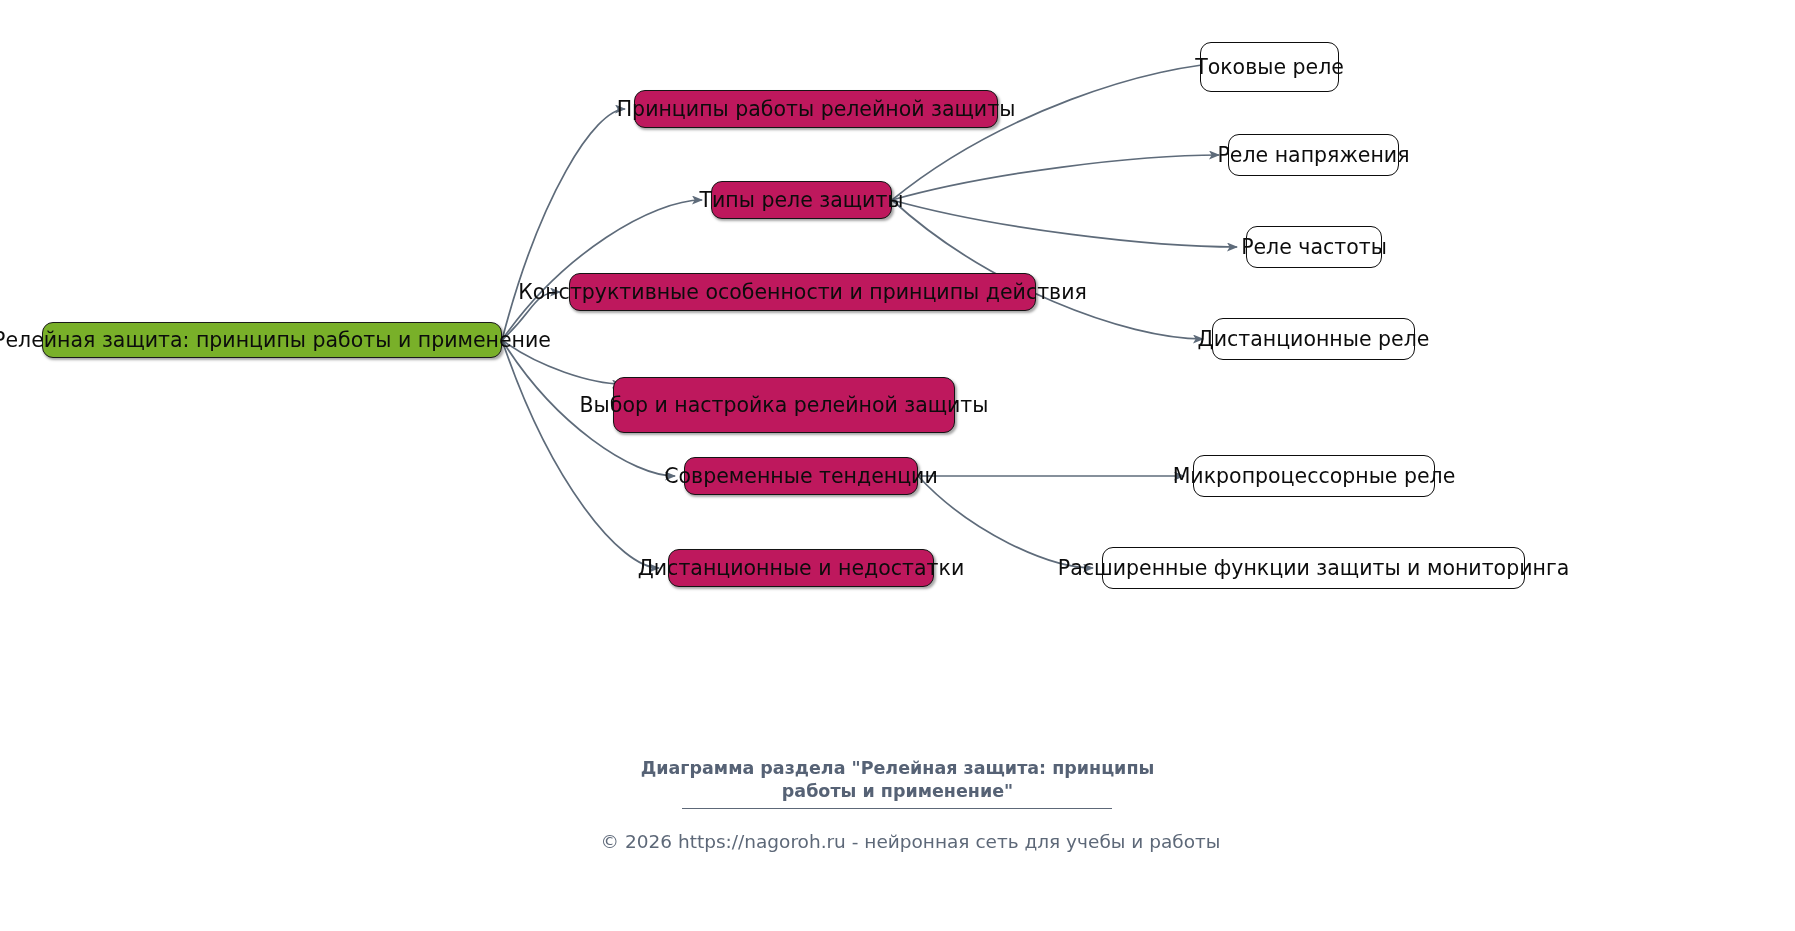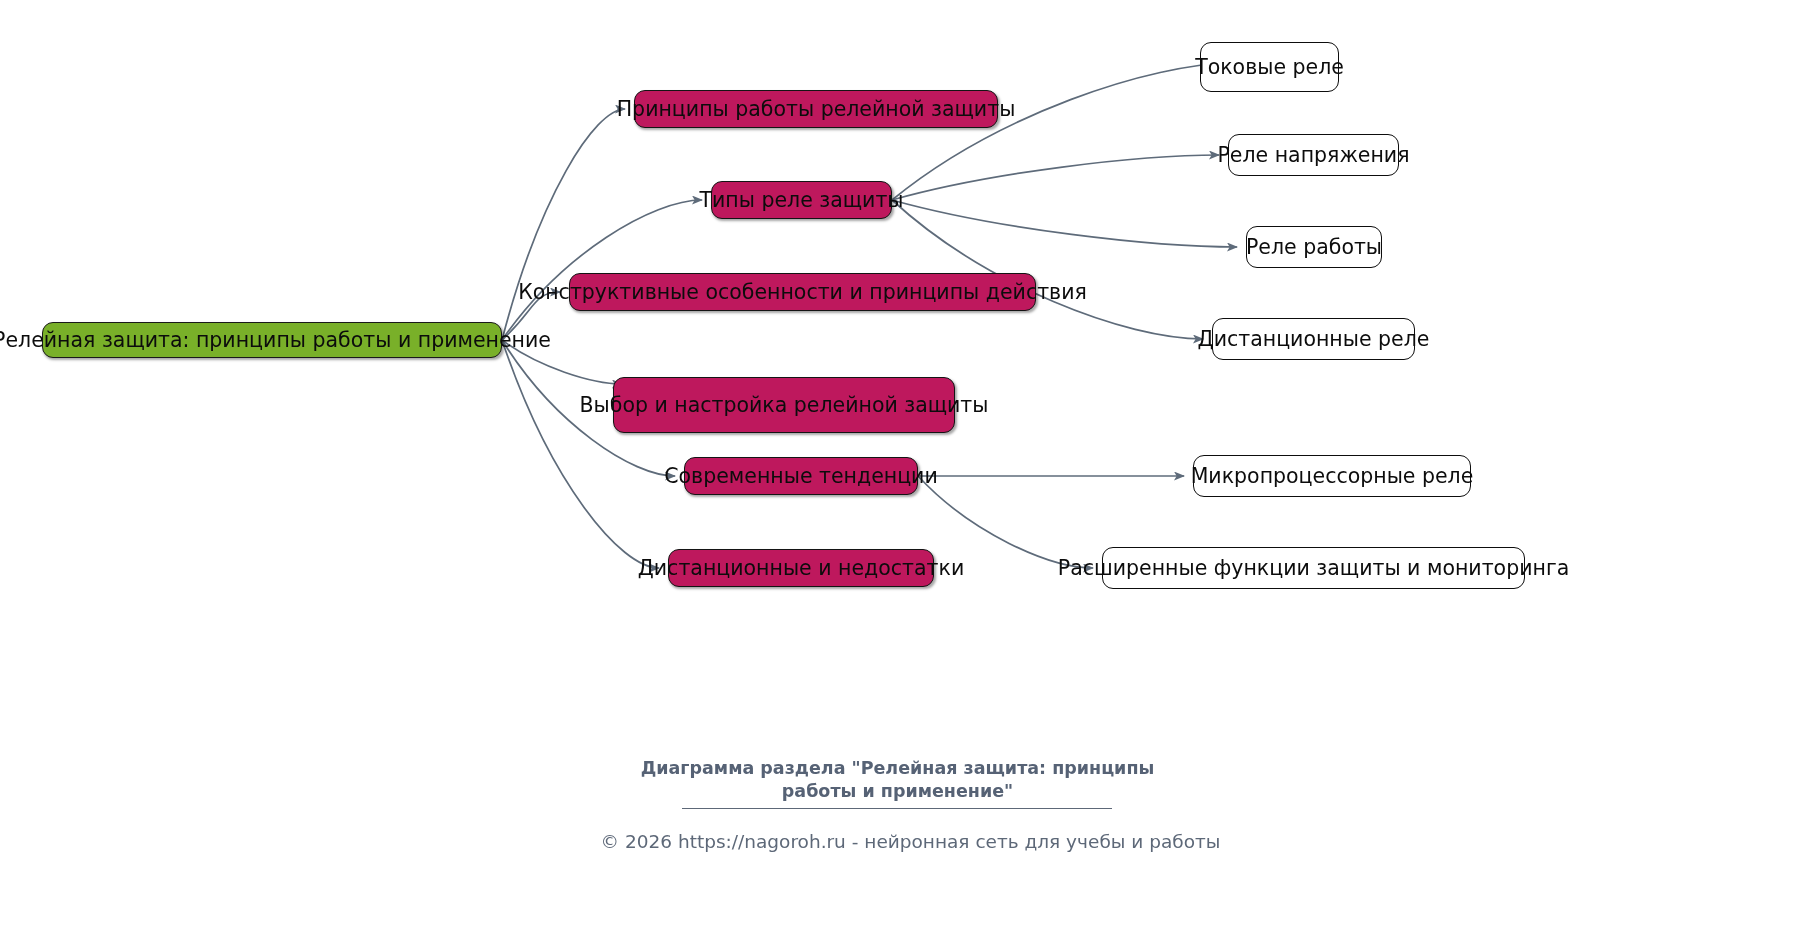--- a/index.html
+++ b/index.html
@@ -145,26 +145,26 @@
       <div class="node branch" style="left: 668px; top: 549px; width: 266px; height: 38px;">
         <span class="node-label">Дистанционные и недостатки</span>
       </div>
       <div class="node leaf" style="left: 1184px; top: 42px; width: 139px; height: 50px; margin-left: 16px;">
         <span class="node-label">Токовые реле</span>
       </div>
       <div class="node leaf" style="left: 1228px; top: 134px; width: 171px; height: 42px;">
         <span class="node-label">Реле напряжения</span>
       </div>
       <div class="node leaf" style="left: 1246px; top: 226px; width: 136px; height: 42px;">
-        <span class="node-label">Реле работы</span>
+        <span class="node-label">Реле частоты</span>
       </div>
       <div class="node leaf" style="left: 1212px; top: 318px; width: 203px; height: 42px;">
         <span class="node-label">Дистанционные реле</span>
       </div>
-      <div class="node leaf" style="left: 1193px; top: 455px; width: 278px; height: 42px; justify-content: center;">
+      <div class="node leaf" style="left: 1193px; top: 455px; width: 242px; height: 42px; justify-content: center;">
         <span class="node-label">Микропроцессорные реле</span>
       </div>
       <div class="node leaf" style="left: 1102px; top: 547px; width: 423px; height: 42px;">
         <span class="node-label">Расширенные функции защиты и мониторинга</span>
       </div>
     </div>
 
   <div id="caption">
     <span id="caption-line1">Диаграмма раздела "Релейная защита: принципы</span>
     <span id="caption-line2">работы и применение"</span>

